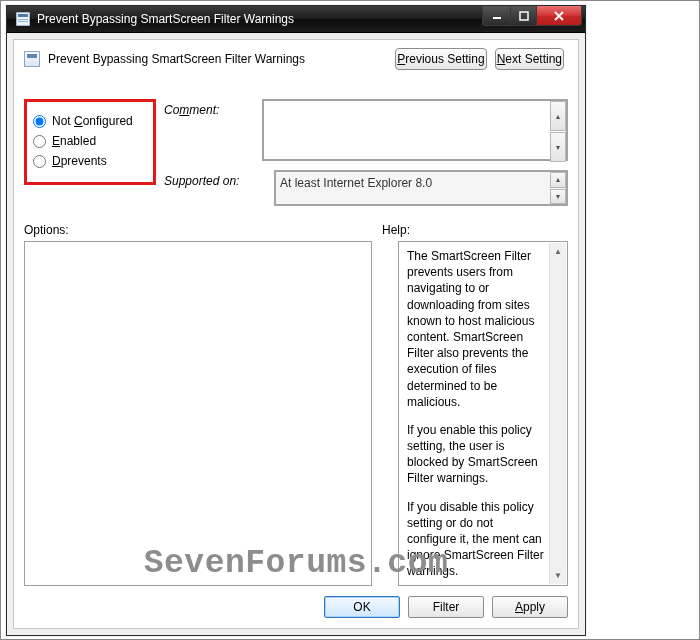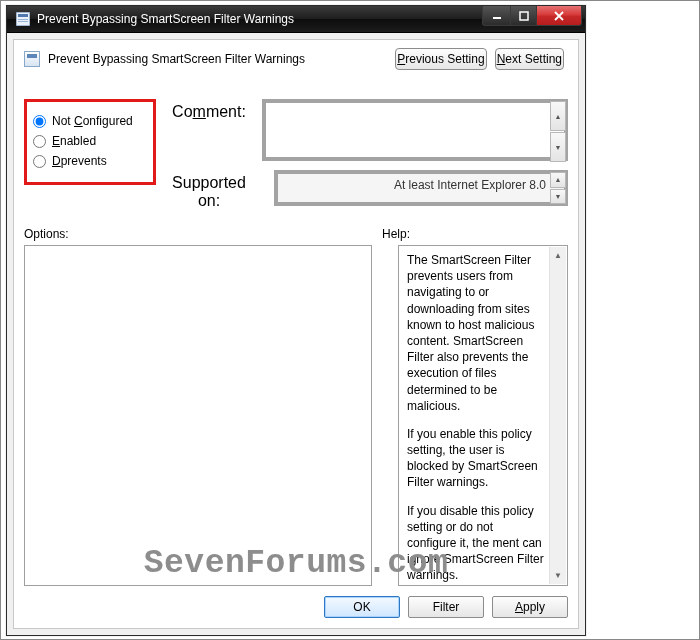--- a/index.html
+++ b/index.html
@@ -113,35 +113,35 @@
     display:flex; align-items:center; gap:6px;
     margin: 6px 0;
     font-size:12px;
   }
   .radio-item input { margin:0; }
 
   .labelcol {
     width: 90px;
     flex:none;
     padding-top:4px;
-    text-align:center;
-    font-size:16px;
+    text-align:left;
+    font-size:12px;
+    font-style:italic;
   }
   .comment-area, .supported-area {
     flex:1; position:relative;
   }
   .ta {
     width:100%;
-    border:4px solid #a3a3a3;
+    border:2px solid #a3a3a3;
     background:#fff;
     font:inherit;
     padding:4px 18px 4px 4px;
     resize:none;
     overflow:hidden;
-    justify-content:flex-end;
   }
   .ta.comment { height:62px; }
   .ta.supported { height:36px; background:#f5f5f5; color:#333;}
   .spin {
     position:absolute; right:2px; top:2px; bottom:2px;
     width:16px; display:flex; flex-direction:column;
   }
   .spin div{
     flex:1; border:1px solid #b8b8b8;
     background:linear-gradient(#f8f8f8,#e4e4e4);

